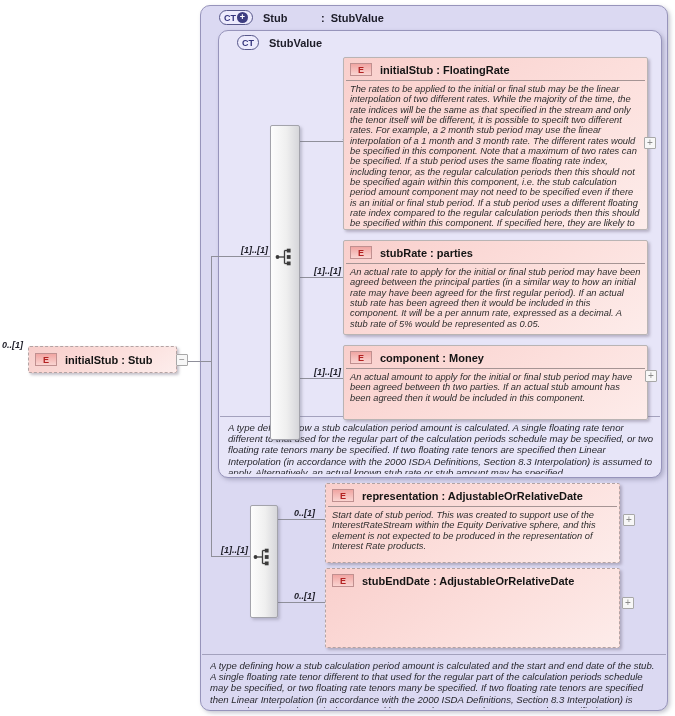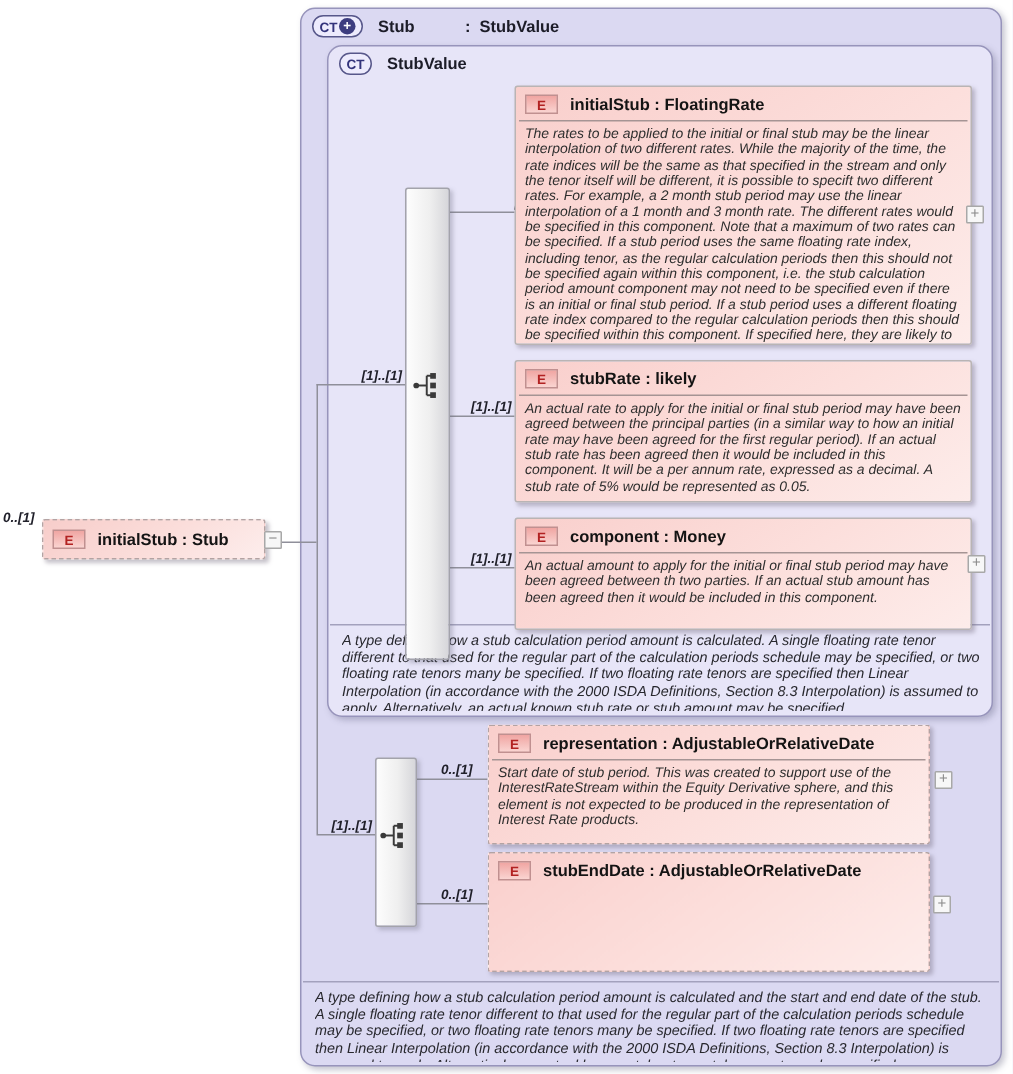--- a/index.html
+++ b/index.html
@@ -7,21 +7,21 @@
   #stage { position:relative; width:675px; height:716px; background:#fff; overflow:hidden; }
 
   
   .ct-box { position:absolute; border:1px solid #9794bb; border-radius:10px;
             box-shadow:2px 2px 4px rgba(90,90,120,.35); }
   .ct-outer { background:#dbd9f2; }
   .ct-inner { background:#e7e5f8; }
   .ct-header { position:absolute; left:7px; top:4px; display:flex; align-items:center; gap:10px; }
   .ct-badge { display:inline-flex; align-items:center; justify-content:center; gap:1px;
               height:15px; padding:0 4px; border:1.4px solid #57578a; border-radius:8px;
-              background:#edebfd; color:#34347c; font-size:9px; font-weight:bold; }
+              background:#edebfd; color:#34347c; font-size:9px; font-weight:bold;margin-left:11px; }
   .ct-plus { display:inline-flex; align-items:center; justify-content:center;
              width:11px; height:11px; border-radius:50%; background:#3d3d80;
              color:#fff; font-size:9px; font-weight:bold; line-height:1; }
   .ct-title { font-size:11px; font-weight:bold; color:#1c1c28; }
   .ct-title .t-name { display:inline-block; min-width:58px; }
   .ct-title .t-sep { margin-right:6px; }
 
   
   .ct-doc-sep { position:absolute; left:1px; right:1px; height:1px; background:#a3a1bd; }
   .ct-doc { position:absolute; font-size:9.6px; font-style:italic; color:#28282e;
@@ -155,21 +155,21 @@
       <span class="el-badge">E</span>
       <span class="el-title">initialStub : FloatingRate</span>
     </div>
     <div class="el-doc">The rates to be applied to the initial or final stub may be the linear interpolation of two different rates. While the majority of the time, the rate indices will be the same as that specified in the stream and only the tenor itself will be different, it is possible to specift two different rates. For example, a 2 month stub period may use the linear interpolation of a 1 month and 3 month rate. The different rates would be specified in this component. Note that a maximum of two rates can be specified. If a stub period uses the same floating rate index, including tenor, as the regular calculation periods then this should not be specified again within this component, i.e. the stub calculation period amount component may not need to be specified even if there is an initial or final stub period. If a stub period uses a different floating rate index compared to the regular calculation periods then this should be specified within this component. If specified here, they are likely to have id attributes, allowing them to be re</div>
   </div>
   <div class="handle" style="left:644px; top:137px;">+</div>
 
   <div class="el-box" style="left:343px; top:240px; width:305px; height:95px;">
     <div class="el-header">
       <span class="el-badge">E</span>
-      <span class="el-title">stubRate : likely</span>
+      <span class="el-title">stubRate : parties</span>
     </div>
     <div class="el-doc">An actual rate to apply for the initial or final stub period may have been agreed between the principal parties (in a similar way to how an initial rate may have been agreed for the first regular period). If an actual stub rate has been agreed then it would be included in this component. It will be a per annum rate, expressed as a decimal. A stub rate of 5% would be represented as 0.05.</div>
   </div>
 
   <div class="el-box" style="left:343px; top:345px; width:305px; height:75px;">
     <div class="el-header">
       <span class="el-badge">E</span>
       <span class="el-title">component : Money</span>
     </div>
     <div class="el-doc">An actual amount to apply for the initial or final stub period may have been agreed between th two parties. If an actual stub amount has been agreed then it would be included in this component.</div>

